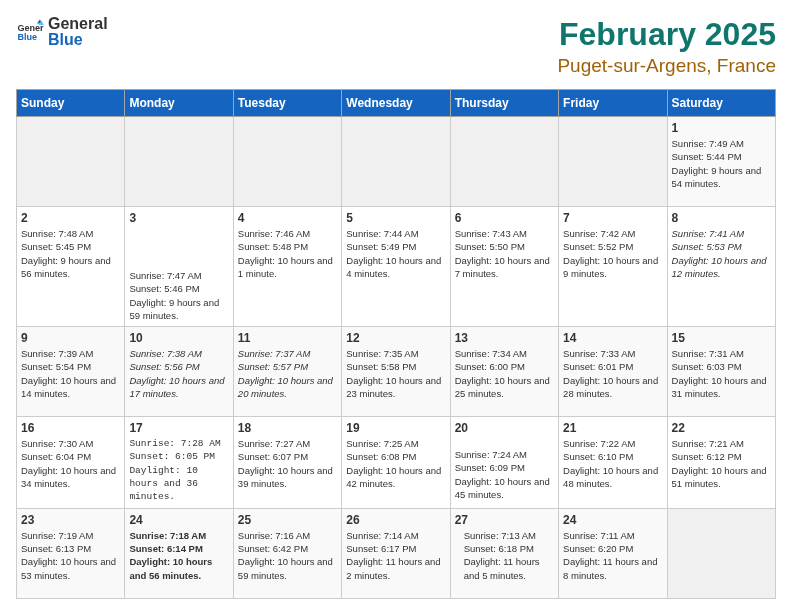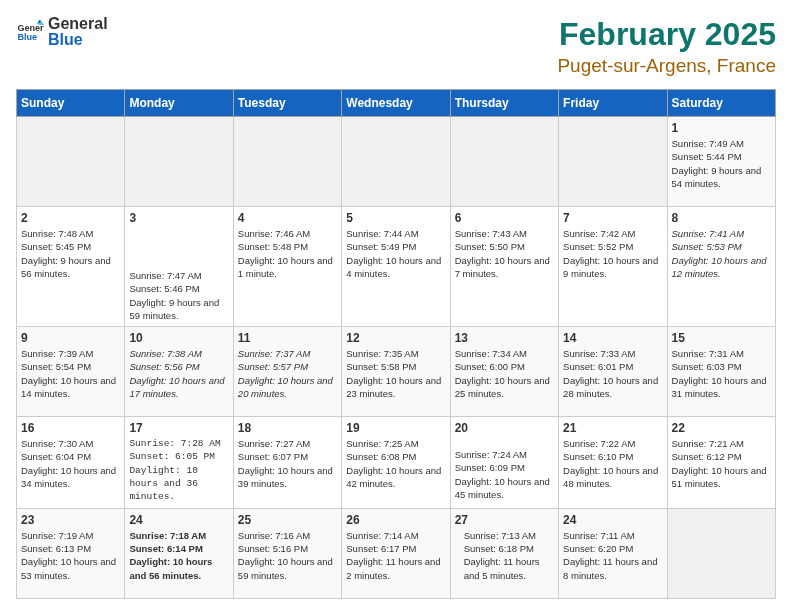--- a/index.html
+++ b/index.html
@@ -269,21 +269,21 @@
         </td>
         <td>
           <div class="day-number">24</div>
           <div class="day-info" style="white-space: pre-line; font-weight: bold;">Sunrise: 7:18 AM
 Sunset: 6:14 PM
 Daylight: 10 hours and 56 minutes.</div>
         </td>
         <td>
           <div class="day-number">25</div>
           <div class="day-info" style="white-space: pre-line;">Sunrise: 7:16 AM
-Sunset: 5:16 PM
+Sunset: 6:42 PM
 Daylight: 10 hours and 59 minutes.</div>
         </td>
         <td>
           <div class="day-number">26</div>
           <div class="day-info" style="white-space: pre-line;">Sunrise: 7:14 AM
 Sunset: 6:17 PM
 Daylight: 11 hours and 2 minutes.</div>
         </td>
         <td>
           <div class="day-number">27</div>

